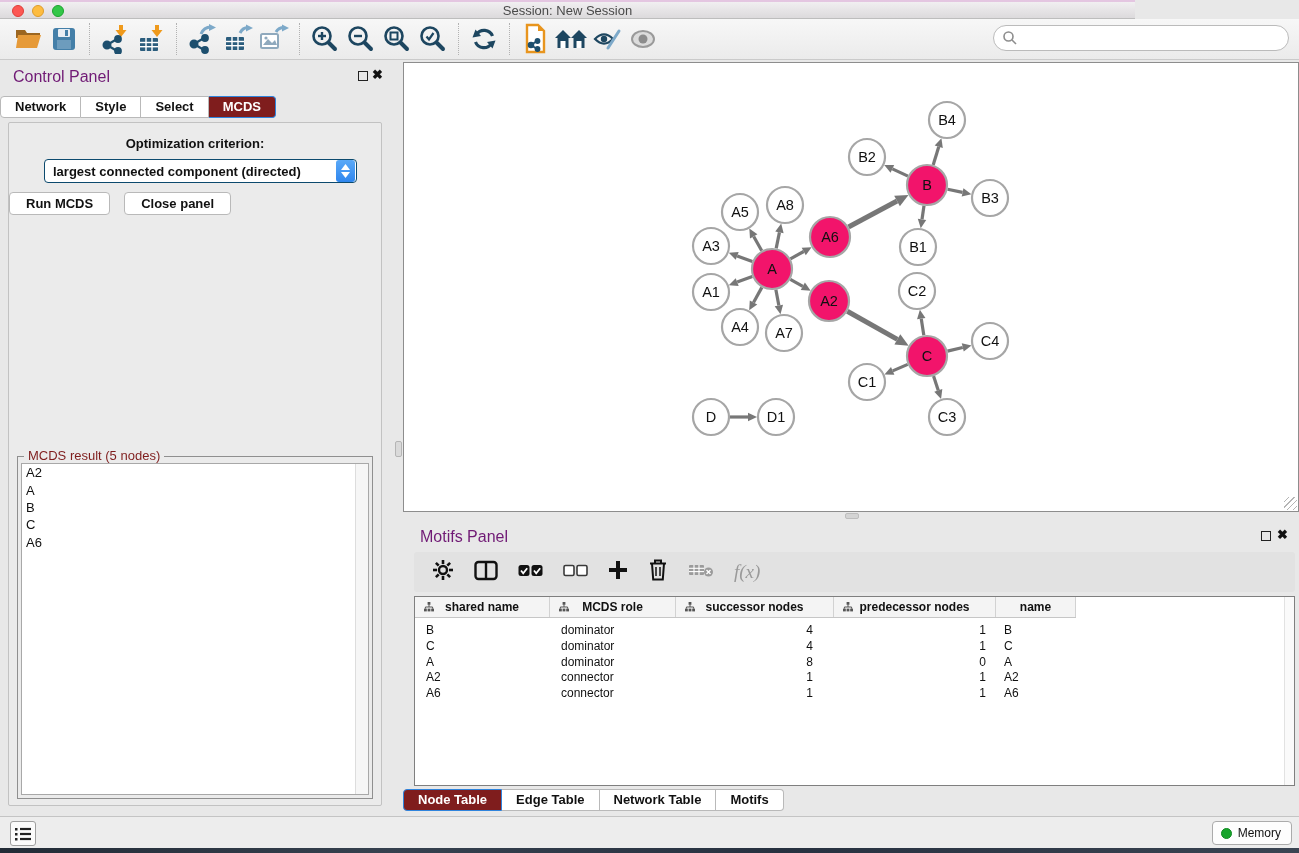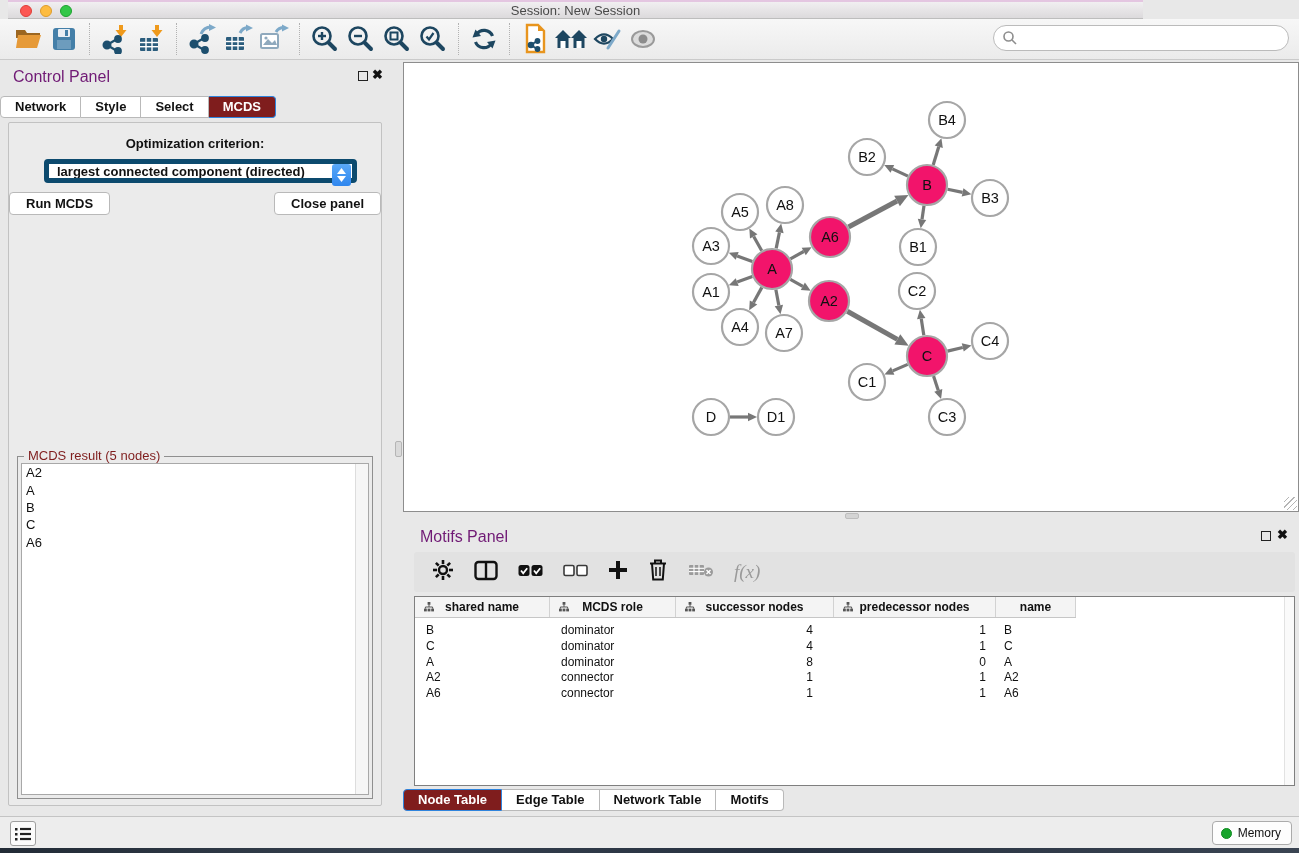--- a/index.html
+++ b/index.html
@@ -1,21 +1,21 @@
 <!DOCTYPE html>
 <html><head>
 <meta charset="utf-8">
 <style>
   *{box-sizing:border-box;margin:0;padding:0}
   html,body{width:1299px;height:853px;overflow:hidden}
   body{font-family:"Liberation Sans",sans-serif;background:#2a3340}
   #app{position:relative;width:1299px;height:853px;background:#e8e8e8}
 
   
-  .macbar{position:absolute;left:8px;top:0;width:1135px;height:19px;
+  .macbar{position:absolute;left:0;top:0;width:1135px;height:19px;
     background:linear-gradient(#f1eff1,#dcdadc);border-top:2px solid #e4c6e1;border-bottom:1px solid #bdbdbd}
   .lights{position:absolute;left:12px;top:3px;display:flex;gap:8px}
   .light{width:12px;height:12px;border-radius:50%}
   .light.red{background:#fc5753;border:1px solid #df3e38}
   .light.yellow{background:#fdbc40;border:1px solid #de9c2b}
   .light.green{background:#33c748;border:1px solid #1da32f}
   .mac-title{position:absolute;left:0;right:0;top:1px;text-align:center;font-size:13px;color:#4a4a4a}
 
   
   .toolbar{position:absolute;left:0;top:19px;width:1299px;height:41px;
@@ -34,24 +34,24 @@
   .cp-float{right:22px}.cp-close{right:7px}
   .segbar{position:absolute;left:0;right:0;display:flex;justify-content:flex-start}
   .cp-tabs{top:36px}
   .seg{height:22px;line-height:20px;padding:0 14px;background:#fff;border:1px solid #b9b9b9;border-left:none;
     font-size:13px;font-weight:600;color:#111;text-align:center;cursor:default}
   .seg:first-child{border-left:1px solid #b9b9b9;border-radius:4px 0 0 4px}
   .seg:last-child{border-radius:0 4px 4px 0}
   .seg.active{background:#7f1d1d;border-color:#2f84dd;color:#fff}
   .cp-content{position:absolute;left:8px;top:62px;width:374px;height:684px;background:#ebebeb;border:1px solid #c2c2c2;border-radius:2px}
   .opt-label{position:absolute;top:13px;left:0;right:0;text-align:center;font-size:13px;font-weight:600;color:#111}
-  .selectbox{position:absolute;top:36px;left:35px;width:313px;height:24px;background:#fff;border:5px solid #0c4a6e;border-radius:4px;display:flex;}
+  .selectbox{position:absolute;top:36px;left:35px;width:313px;height:24px;background:#fff;border:1px solid #0c4a6e;border-radius:4px;display:flex;align-items:center}
   .selectbox .sel-text{flex:1;font-size:13px;font-weight:600;color:#111;padding-left:8px;white-space:nowrap;overflow:hidden}
   .stepper{width:19px;height:22px;margin-right:1px;background:linear-gradient(#5aa9f8,#2f86ee);border-radius:3px;display:flex;flex-direction:column;align-items:center;justify-content:center;gap:2px}
-  .btnrow{position:absolute;top:69px;left:0;right:0;display:flex;justify-content:space-between;gap:14px}
+  .btnrow{position:absolute;top:69px;left:0;right:0;display:flex;justify-content:flex-start;gap:14px}
   .aquabtn{height:23px;padding:0 16px;background:#fff;border:1px solid #b9b9b9;border-radius:4px;font-size:13px;font-weight:600;color:#111;line-height:21px;cursor:default}
   .groupbox{position:absolute;left:8px;top:333px;width:356px;height:343px;border:1px solid #8f8f8f}
   .legend{position:absolute;top:-9px;left:6px;background:#ebebeb;padding:0 4px;font-size:13px;color:#7f1d1d}
   .mcds-list{position:absolute;left:3px;top:6px;right:3px;bottom:3px;background:#fff;border:1px solid #a8a8a8}
   .mcds-list .scrolltrack{position:absolute;right:0;top:0;bottom:0;width:13px;background:#f6f6f6;border-left:1px solid #ddd}
   .mcds-item{font-size:13px;color:#111;padding:1.2px 0 1.2px 4px}
 
   
   .netwin{position:absolute;left:403px;top:62px;width:896px;height:450px;background:#fff;border:1px solid #8d8d8d}
   .netbar{position:relative;height:25px;background:linear-gradient(#efefef,#d7d7d7);border-bottom:1px solid #b2b2b2}

